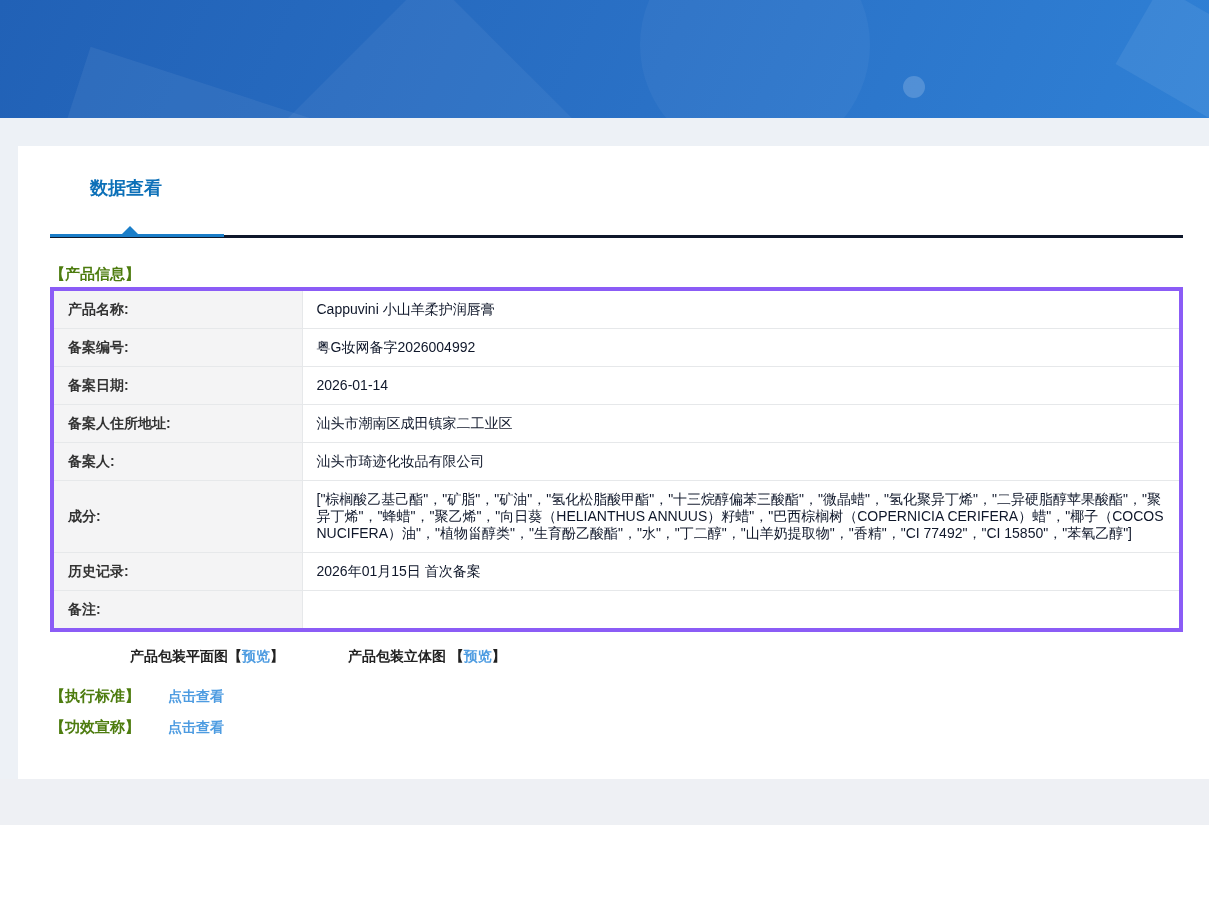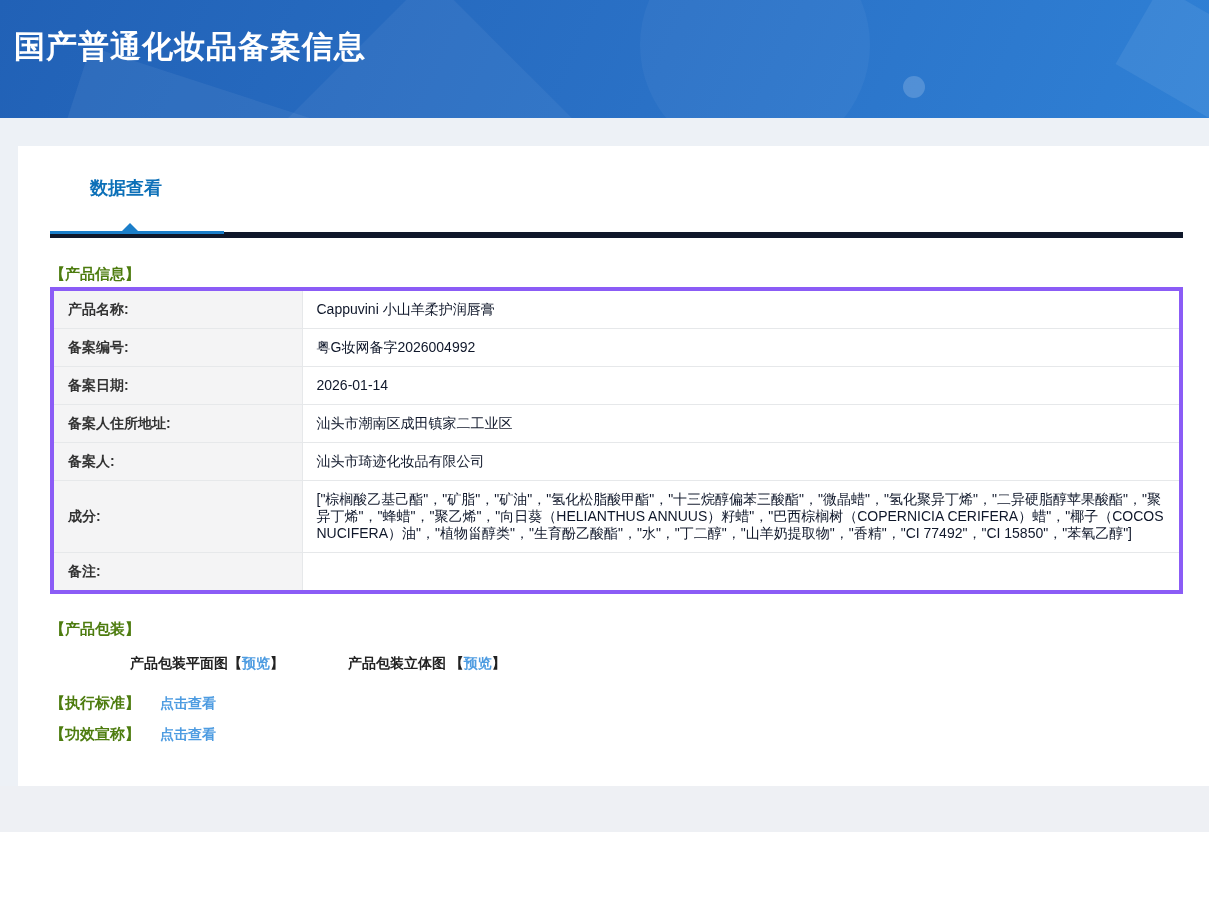--- a/index.html
+++ b/index.html
@@ -28,21 +28,21 @@
     color: #ffffff;
     font-size: 31px;
     font-weight: bold;
     padding: 26px 0 0 14px;
     letter-spacing: 1px;
   }
   
   .main-bg { background: #edf1f6; padding: 28px 0 0 18px; }
   .card { background: #ffffff; padding: 26px 26px 42px 32px; }
   
-  .tabs { position: relative; height: 66px; border-bottom: 6px solid #0f172a; }
+  .tabs { position: relative; height: 66px; border-bottom: 3px solid #0f172a; }
   .tab {
     display: inline-block;
     margin-left: 40px;
     font-size: 18px;
     font-weight: bold;
     color: #0c70b8;
     padding-top: 4px;
     cursor: pointer;
   }
   .tab-indicator {
@@ -95,21 +95,21 @@
   .pack-item + .pack-item { margin-left: 60px; }
   .bracket { font-weight: bold; color: #222; }
   a.link {
     color: #4e9ce1;
     text-decoration: none;
     font-size: 14px;
     cursor: pointer;
     font-weight: bold;
   }
   .inline-sec { margin-top: 21px; font-size: 15px; }
-  .inline-sec .sec-heading { margin-right: 20px; }
+  .inline-sec .sec-heading { margin-right: 28px; }
   .inline-sec + .inline-sec { margin-top: 12px; }
   
   .footer {
     background: #eef0f4;
     height: 46px;
     display: flex;
     align-items: center;
     justify-content: center;
     font-size: 15px;
     color: #333;
@@ -117,21 +117,20 @@
 </style>
 </head>
 <body>
 
 <div class="header">
   <div class="shape diamond"></div>
   <div class="shape poly"></div>
   <div class="shape circle-big"></div>
   <div class="shape circle-sm"></div>
   <div class="shape tri"></div>
-  <div class="header-title">国产普通化妆品备案信息</div>
 </div>
 
 <div class="main-bg">
   <div class="card">
 
     <div class="tabs">
       <div class="tab">数据查看</div>
       <div class="tab-indicator">
         <span class="tri-up"></span>
       </div>
@@ -159,27 +158,30 @@
           </tr>
           <tr>
             <td class="lbl">备案人:</td>
             <td class="val">汕头市琦迹化妆品有限公司</td>
           </tr>
           <tr>
             <td class="lbl">成分:</td>
             <td class="val">["棕榈酸乙基己酯"，"矿脂"，"矿油"，"氢化松脂酸甲酯"，"十三烷醇偏苯三酸酯"，"微晶蜡"，"氢化聚异丁烯"，"二异硬脂醇苹果酸酯"，"聚异丁烯"，"蜂蜡"，"聚乙烯"，"向日葵（HELIANTHUS ANNUUS）籽蜡"，"巴西棕榈树（COPERNICIA CERIFERA）蜡"，"椰子（COCOS NUCIFERA）油"，"植物甾醇类"，"生育酚乙酸酯"，"水"，"丁二醇"，"山羊奶提取物"，"香精"，"CI 77492"，"CI 15850"，"苯氧乙醇"]</td>
           </tr>
           <tr>
+            <td class="lbl">历史记录:</td>
+            <td class="val">2026年01月15日 首次备案</td>
+          </tr>
+          <tr>
             <td class="lbl">备注:</td>
             <td class="val"></td>
           </tr>
         </tbody>
     </table>
 
-    <div class="sec-heading pack-heading">【产品包装】</div>
 
     <div class="pack-row">
       <span class="pack-item"><span>产品包装平面图</span><span class="bracket">【</span><a class="link">预览</a><span class="bracket">】</span></span>
       <span class="pack-item"><span>产品包装立体图 </span><span class="bracket">【</span><a class="link">预览</a><span class="bracket">】</span></span>
     </div>
 
     <div class="inline-sec">
       <span class="sec-heading">【执行标准】</span><a class="link">点击查看</a>
     </div>
 

